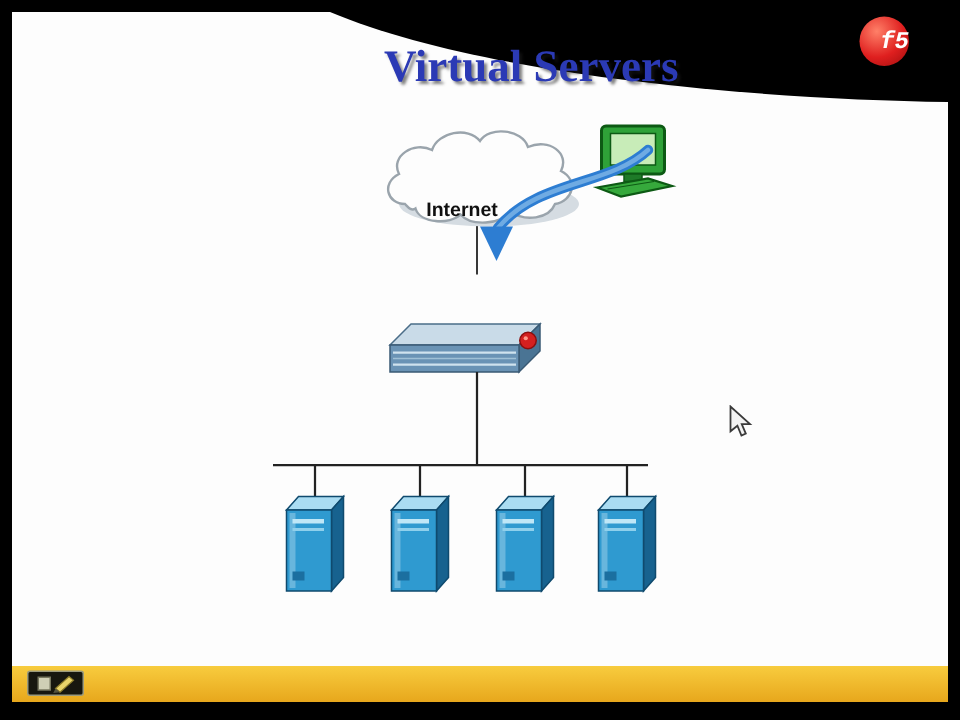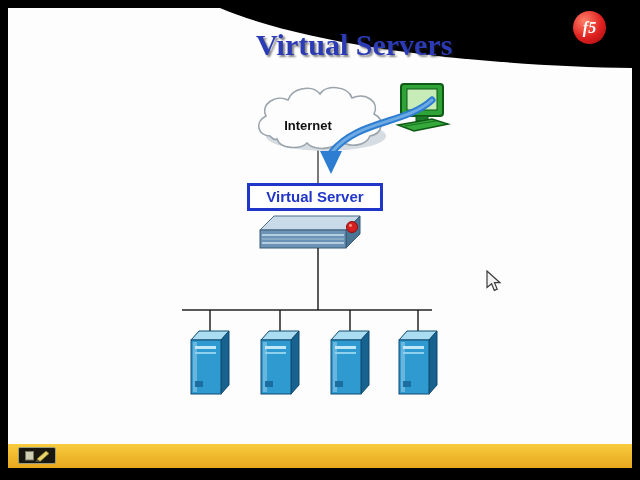--- a/index.html
+++ b/index.html
@@ -1,23 +1,23 @@
 <!DOCTYPE html>
 <html><head>
 <meta charset="utf-8">
 <style>
 *{box-sizing:border-box;}
 html,body{margin:0;padding:0;}
 body{width:640px;height:480px;position:relative;background:#000;font-family:"Liberation Sans",sans-serif;overflow:hidden;}
 .slide{position:absolute;left:8px;top:8px;width:624px;height:460px;background:#fdfdfd;overflow:hidden;}
 .swoosh{position:absolute;top:0;right:0;z-index:1;display:block;}
 .title{position:absolute;left:206px;top:20px;z-index:3;font-family:"Liberation Serif",serif;font-size:30px;font-weight:bold;color:#2b3ab5;white-space:nowrap;text-shadow:2px 2px 2px rgba(30,30,30,.55);margin-left:42px;}
-.logo{position:absolute;left:565px;top:3px;width:33px;height:33px;z-index:4;border-radius:50%;background:radial-gradient(circle at 35% 30%,#ff8068,#df1f1f 55%,#9d0d0d);display:flex;align-items:center;justify-content:center;color:#fff;font-family:Liberation Serif, serif;font-style:italic;font-weight:bold;font-size:16px;}
+.logo{position:absolute;left:565px;top:3px;width:33px;height:33px;z-index:4;border-radius:50%;background:radial-gradient(circle at 35% 30%,#ff8068,#df1f1f 55%,#9d0d0d);display:flex;align-items:center;justify-content:flex-end;color:#fff;font-family:Liberation Mono, monospace;font-style:italic;font-weight:bold;font-size:16px;}
 .diagram{position:absolute;left:0;top:0;z-index:2;display:block;}
-.internet-label{position:absolute;left:245px;top:110px;width:110px;z-index:3;text-align:center;font-size:13px;font-weight:bold;color:#101010;}
+.internet-label{position:absolute;left:245px;top:124px;width:110px;z-index:3;text-align:center;font-size:13px;font-weight:bold;color:#101010;}
 .vs-box{position:absolute;left:239px;top:175px;width:136px;height:28px;z-index:3;border:3px solid #2036c8;background:#fff;text-align:center;line-height:22px;font-size:15px;font-weight:bold;color:#2036c8;}
 .bottom-bar{position:absolute;left:0;bottom:0;width:624px;height:24px;z-index:5;background:linear-gradient(#f8cc3e,#e7a71c);}
 .pen-btn{position:absolute;left:10px;top:3px;width:38px;height:17px;background:#17170f;border:1px solid #9b9b7d;border-radius:2px;display:flex;align-items:center;justify-content:center;cursor:pointer;}
 .cursor{position:absolute;left:486px;top:270px;z-index:9;display:block;}
 </style>
 </head>
 <body>
 
 <div class="slide">
 
@@ -105,21 +105,20 @@
           <rect x="391" y="332" width="30" height="54" fill="#2f9ad0" stroke="#0f4a6e" stroke-width="1"></rect>
           <rect x="393" y="334" width="4" height="50" fill="rgba(255,255,255,0.28)"></rect>
           <rect x="395" y="338" width="21" height="3" fill="#bfe7f7"></rect>
           <rect x="395" y="344" width="21" height="2" fill="#8fd0ec"></rect>
           <rect x="395" y="373" width="8" height="6" fill="#1b6fa0"></rect>
         </g>
       </g>
   </svg>
 
   <div class="internet-label">Internet</div>
-  <div class="vs-box">Virtual Server</div>
 
   <div class="bottom-bar">
     <div class="pen-btn">
       <svg width="28" height="13" viewBox="0 0 28 13">
         <rect x="2.5" y="2.5" width="8" height="8.5" fill="#cfcfb5" stroke="#77775f" stroke-width="1"></rect>
         <polygon points="14,10 23,2 26,4.5 17,12.5" fill="#e9d46a" stroke="#8a7a28" stroke-width="0.8"></polygon>
         <polygon points="14,10 17,12.5 12.5,13" fill="#555540"></polygon>
       </svg>
     </div>
   </div>

